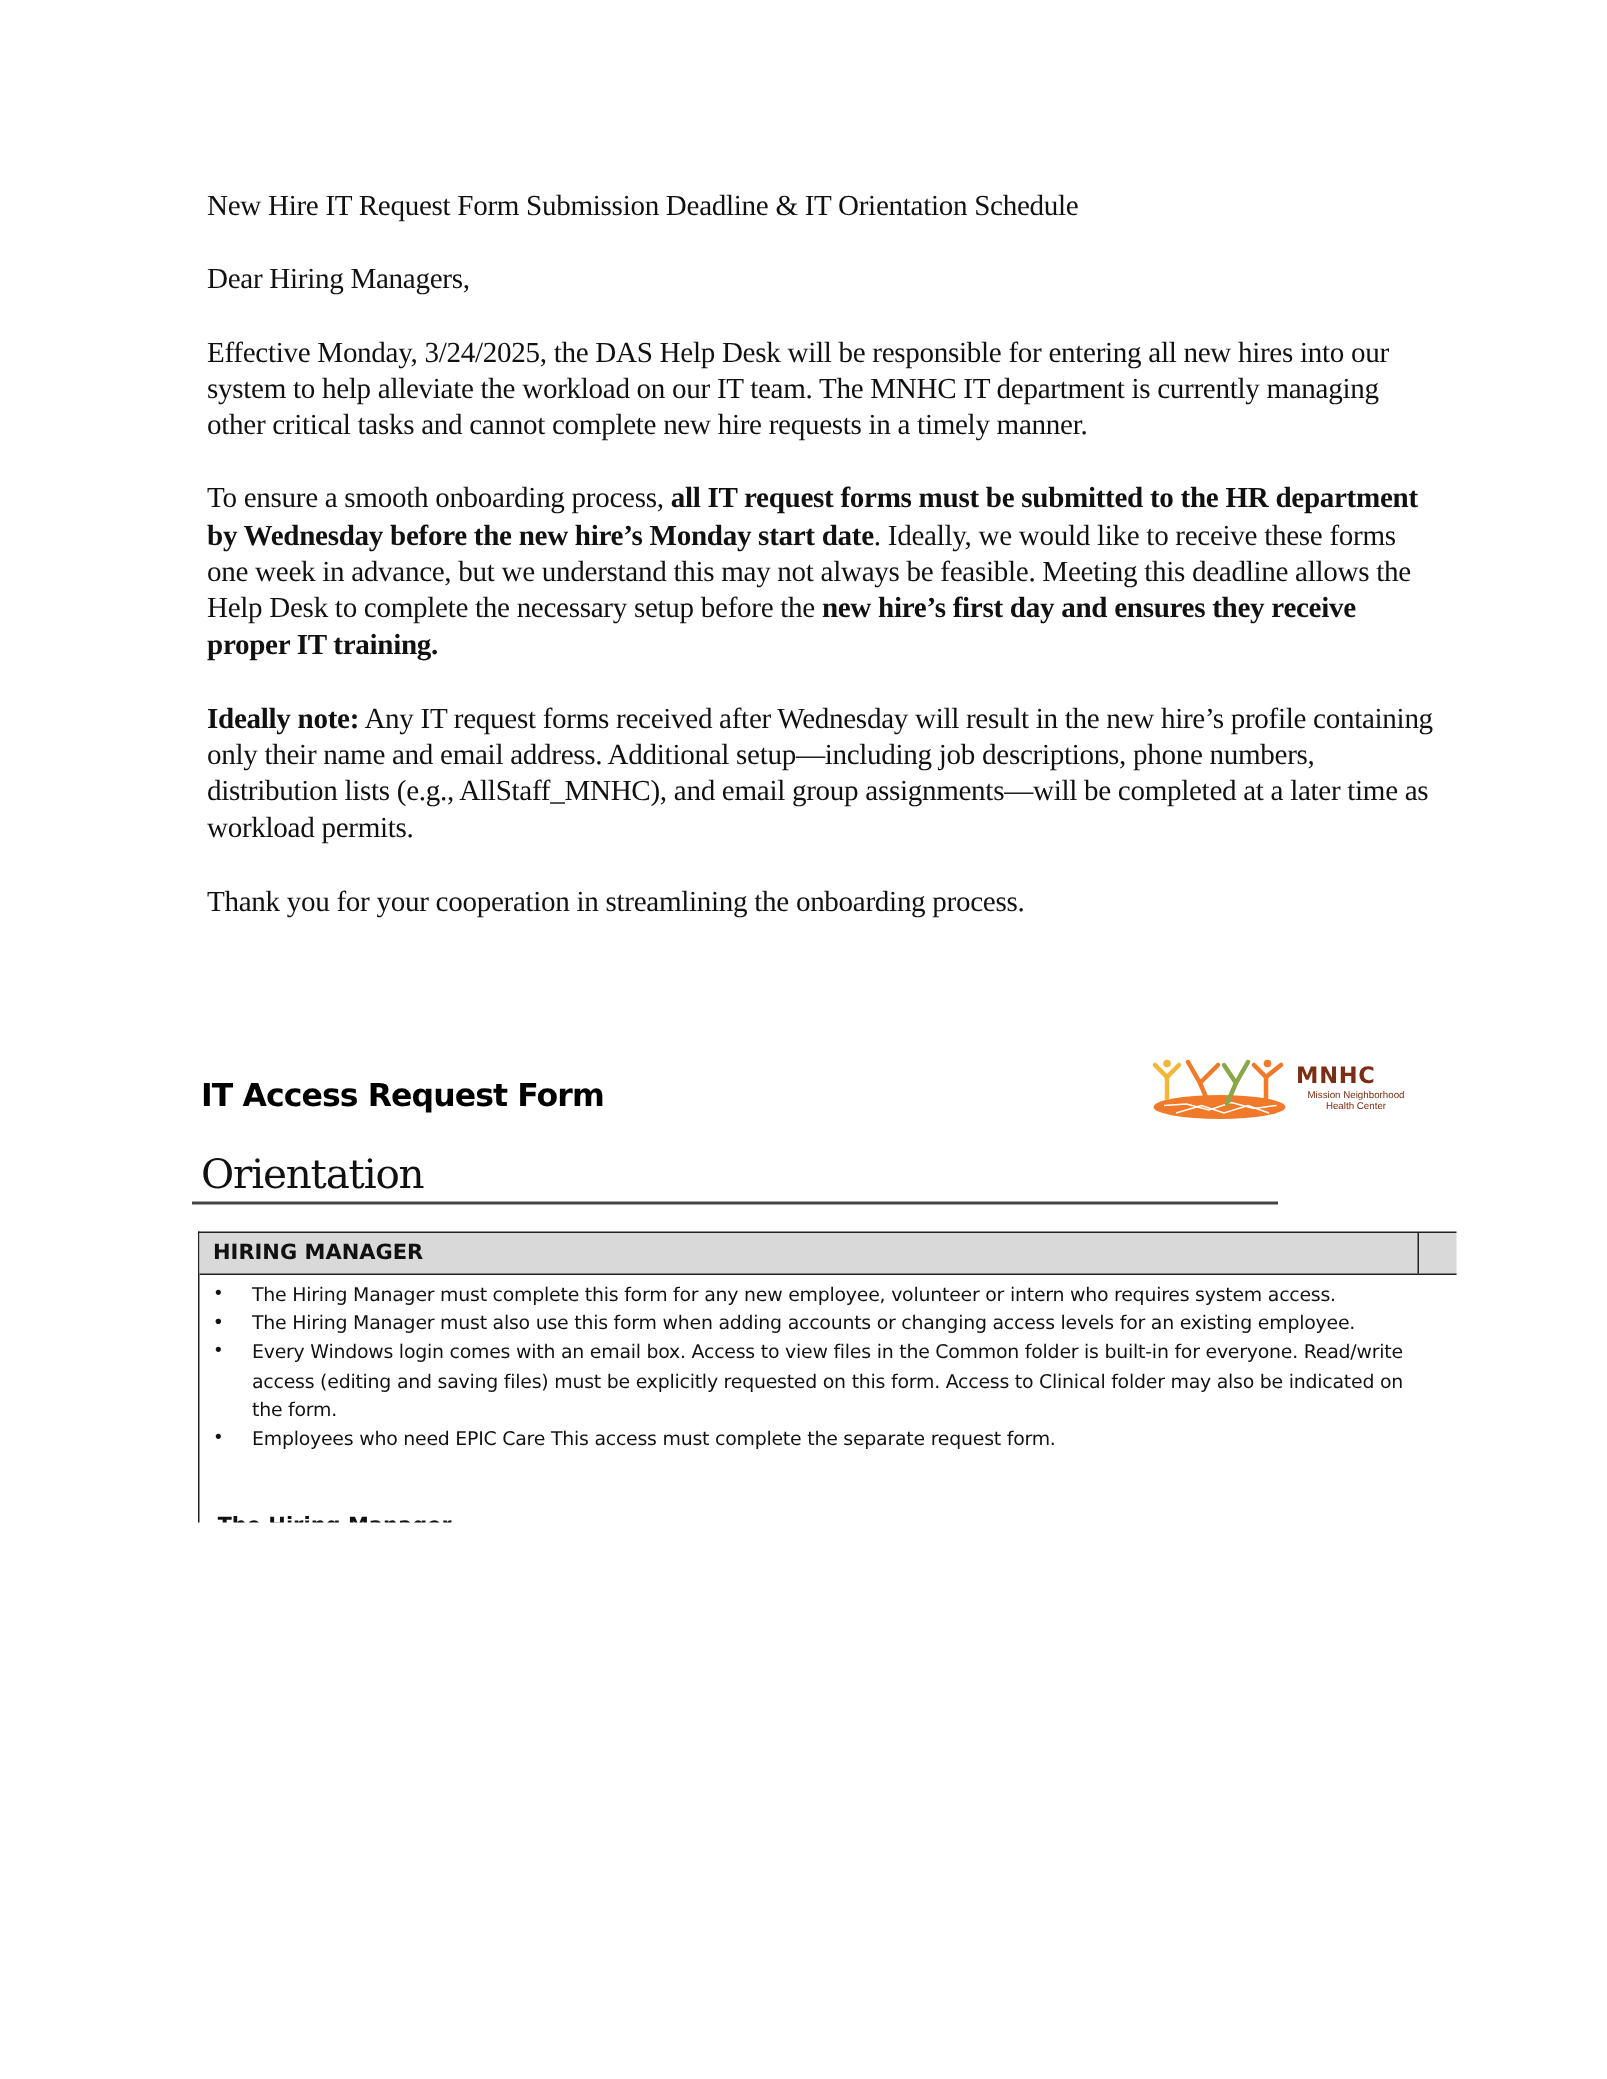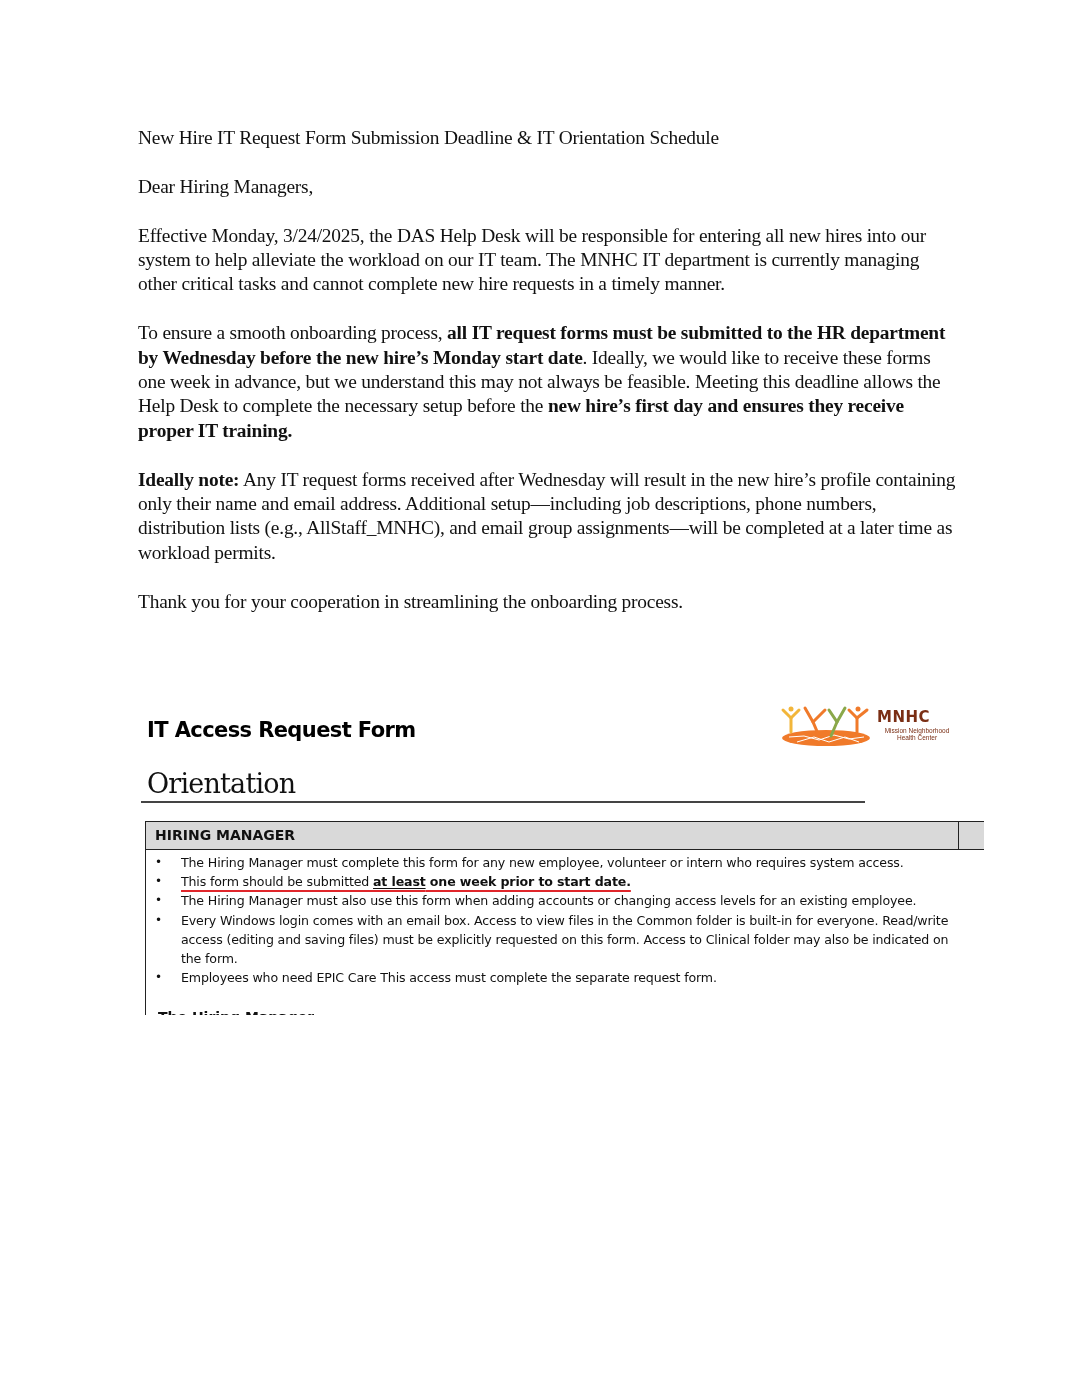--- a/index.html
+++ b/index.html
@@ -4,21 +4,21 @@
 <style>
   html, body { margin: 0; padding: 0; background: #ffffff; }
   body { width: 1071px; height: 1386px; position: relative; overflow: hidden; }
   .page { position: absolute; left: 0; top: 0; width: 1071px; height: 1386px; background: #fff; }
   .memo { position: absolute; left: 126px; top: 126px; width: 820px;
           font-family: "Liberation Serif", "DejaVu Serif", serif; font-size: 19.4px;
           line-height: 24.4px; color: #111; letter-spacing: -0.2px; margin-left: 12px; }
   .memo p { margin: 0 0 24.4px 0; }
   .memo b { font-weight: bold; }
 
-  .form-snip { position: absolute; left: 126px; top: 700px; width: 845px; height: 315px; overflow: hidden; margin-left: 13px; }
+  .form-snip { position: absolute; left: 126px; top: 700px; width: 845px; height: 315px; overflow: hidden; }
   .form-title { position: absolute; left: 8px; top: 18px; font-family: "DejaVu Sans", "Liberation Sans", sans-serif;
                 font-weight: bold; font-size: 21px; color: #000; letter-spacing: -0.6px; }
   .logo { position: absolute; left: 640px; top: 4px; width: 185px; height: 46px; }
   .logo-mark { position: absolute; left: 0; top: 0; width: 95px; height: 44px; }
   .logo-text { position: absolute; left: 98px; top: 3px; }
   .logo-big { font-family: "DejaVu Sans", "Liberation Sans", sans-serif; font-weight: bold; font-size: 15px;
               color: #7a2e14; letter-spacing: 0.5px; line-height: 20px; }
   .logo-small { font-family: "Liberation Sans", sans-serif; font-size: 6.5px; color: #7a2e14;
                 line-height: 7px; text-align: center; width: 80px; }
   .instructions { position: absolute; left: 8px; top: 68px; font-family: "DejaVu Serif", "Liberation Serif", serif;
@@ -92,21 +92,21 @@
     <div class="instructions">Orientation</div>
     <div class="instr-rule"></div>
 
     <div class="hm-box">
       <div class="hm-header">
         <span>HIRING MANAGER</span>
         <span class="divider"></span>
       </div>
       <ul class="hm-list">
         <li><span class="bullet">•</span><span>The Hiring Manager must complete this form for any new employee, volunteer or intern who requires system access.</span></li>
-        <li><span class="bullet">•</span><span class="hl-red"><span>This form should be submitted </span><b><span class="u-black">at least</span><span> one week prior to start date.</span></b></span></li>
+        <li><span class="bullet">•</span></li>
         <li><span class="bullet">•</span><span>The Hiring Manager must also use this form when adding accounts or changing access levels for an existing employee.</span></li>
         <li><span class="bullet">•</span><span>Every Windows login comes with an email box.  Access to view files in the Common folder is built-in for everyone.  Read/write access (editing and saving files) must be explicitly requested on this form.  Access to Clinical folder may also be indicated on the form.</span></li>
         <li><span class="bullet">•</span><span>Employees who need EPIC Care This access must complete the separate request form.</span></li>
       </ul>
       <div class="cut-heading">The Hiring Manager</div>
     </div>
   </div>
 </div>
 
 </body></html>

